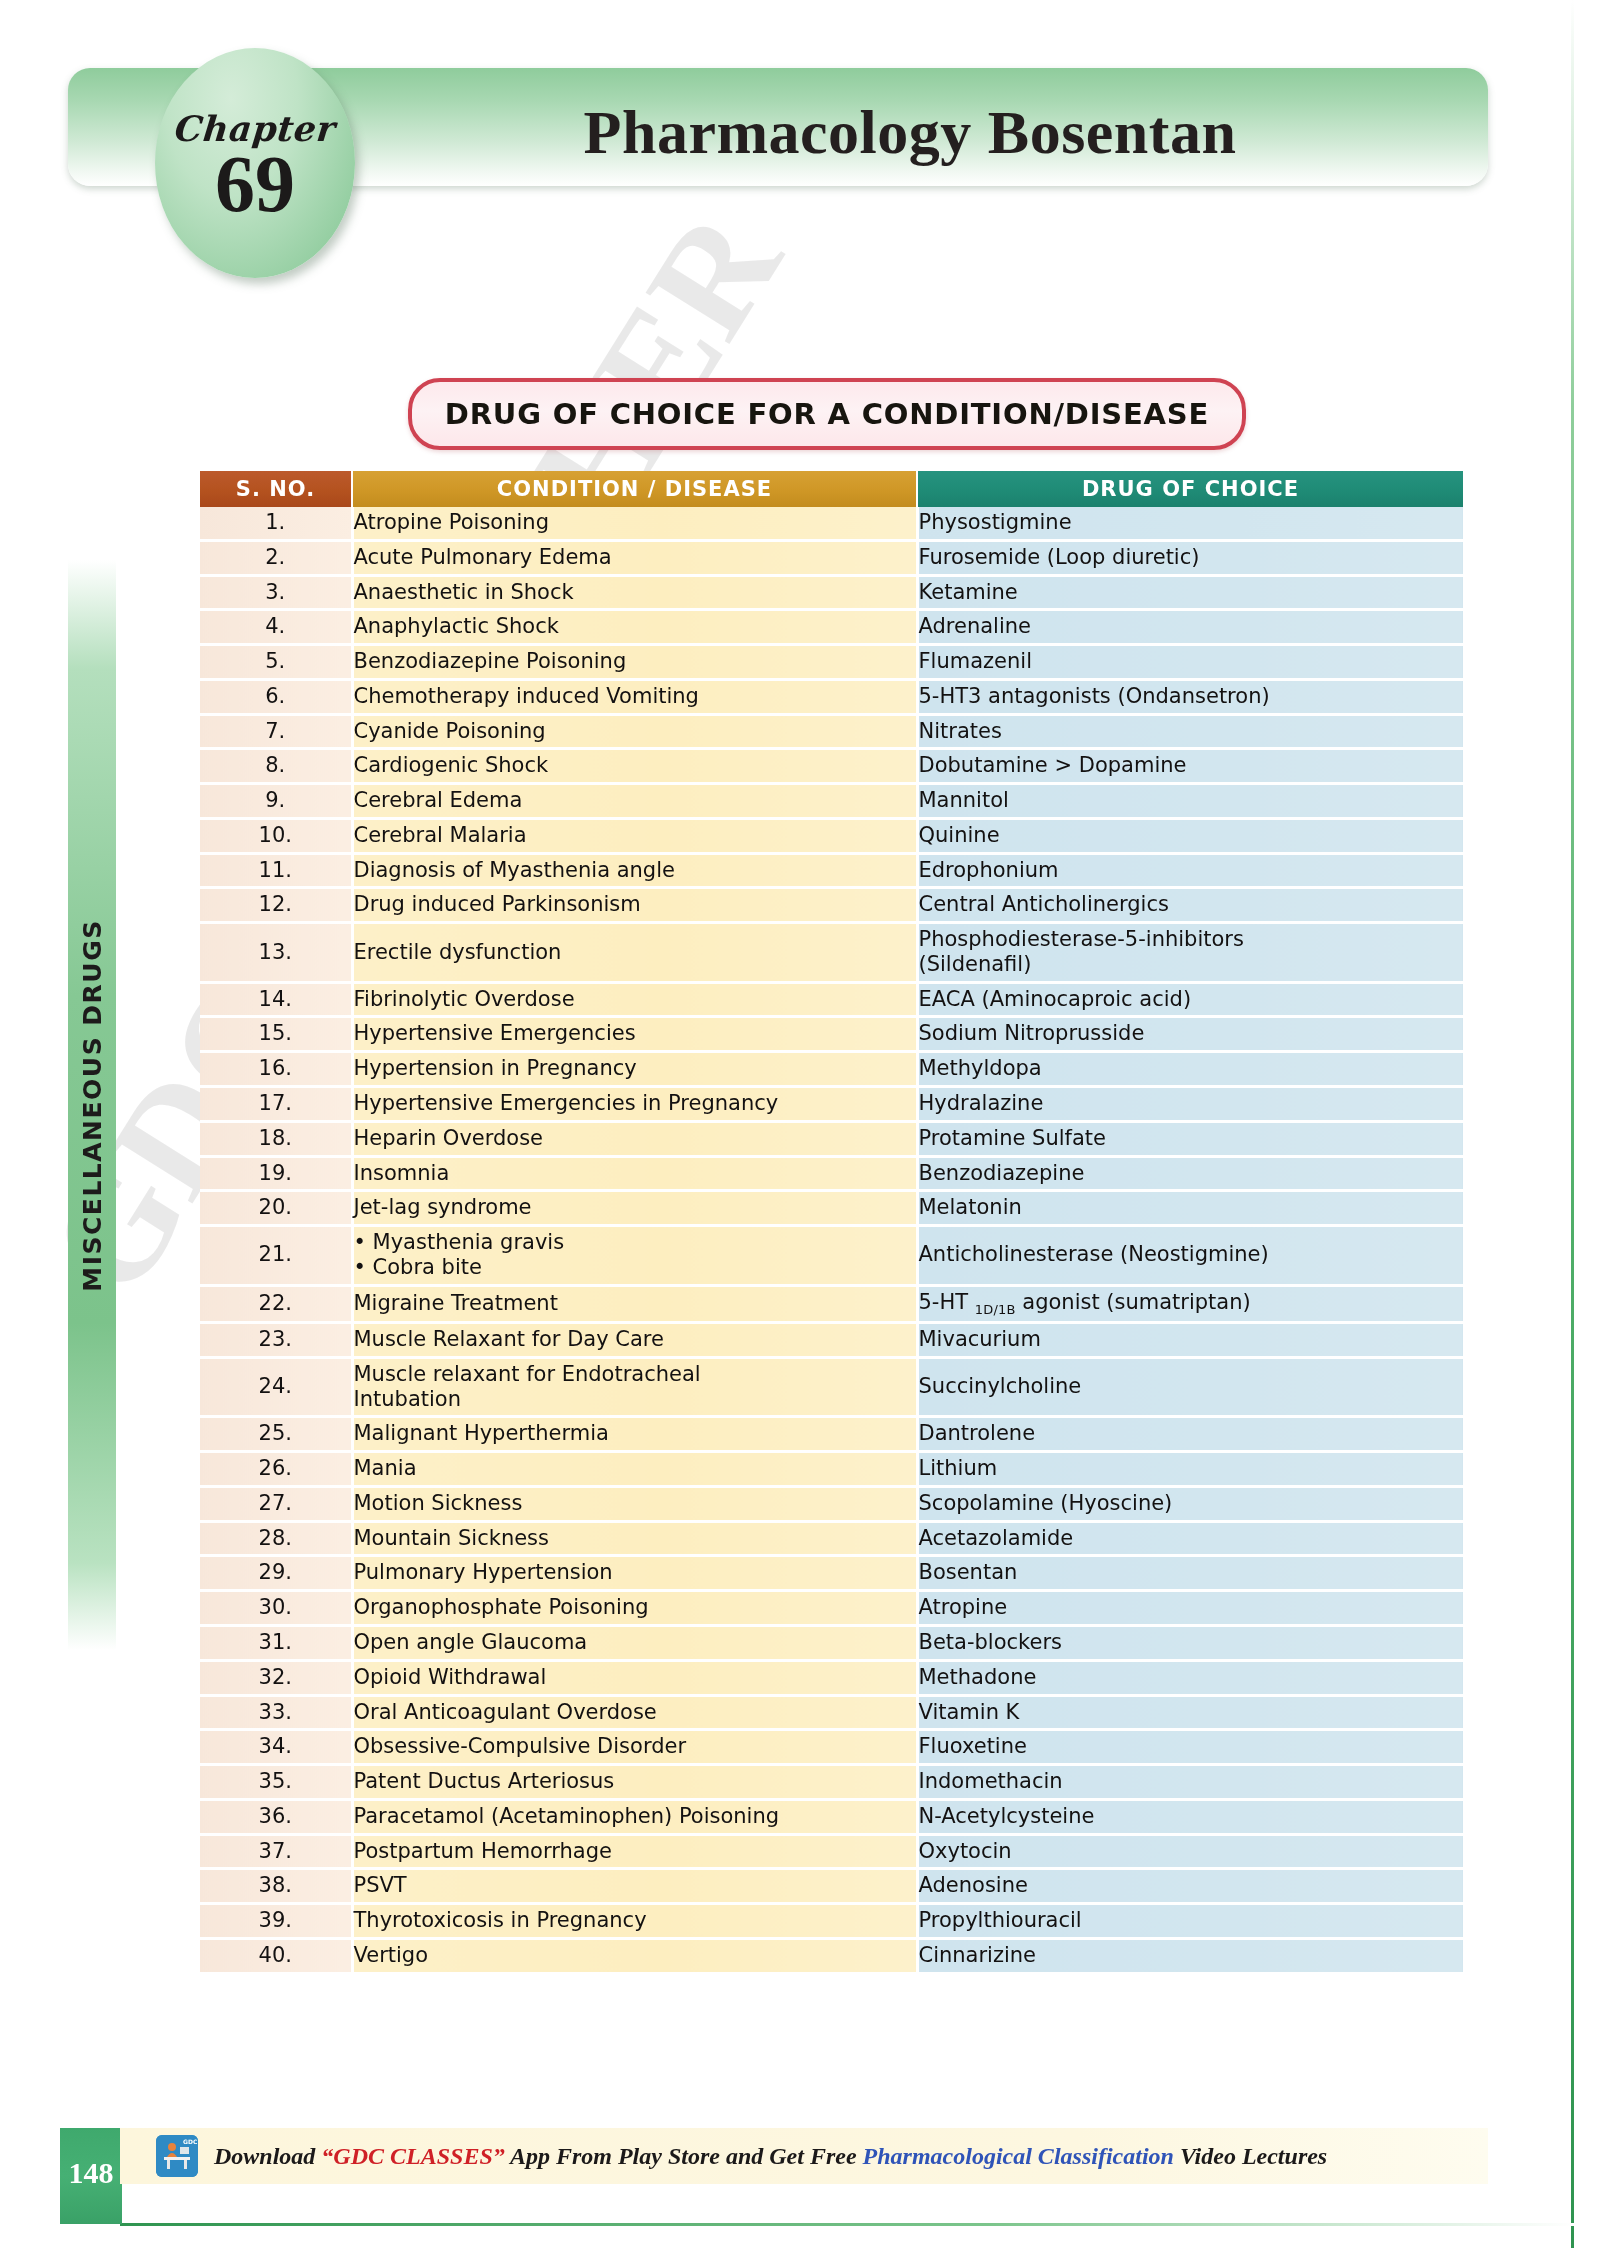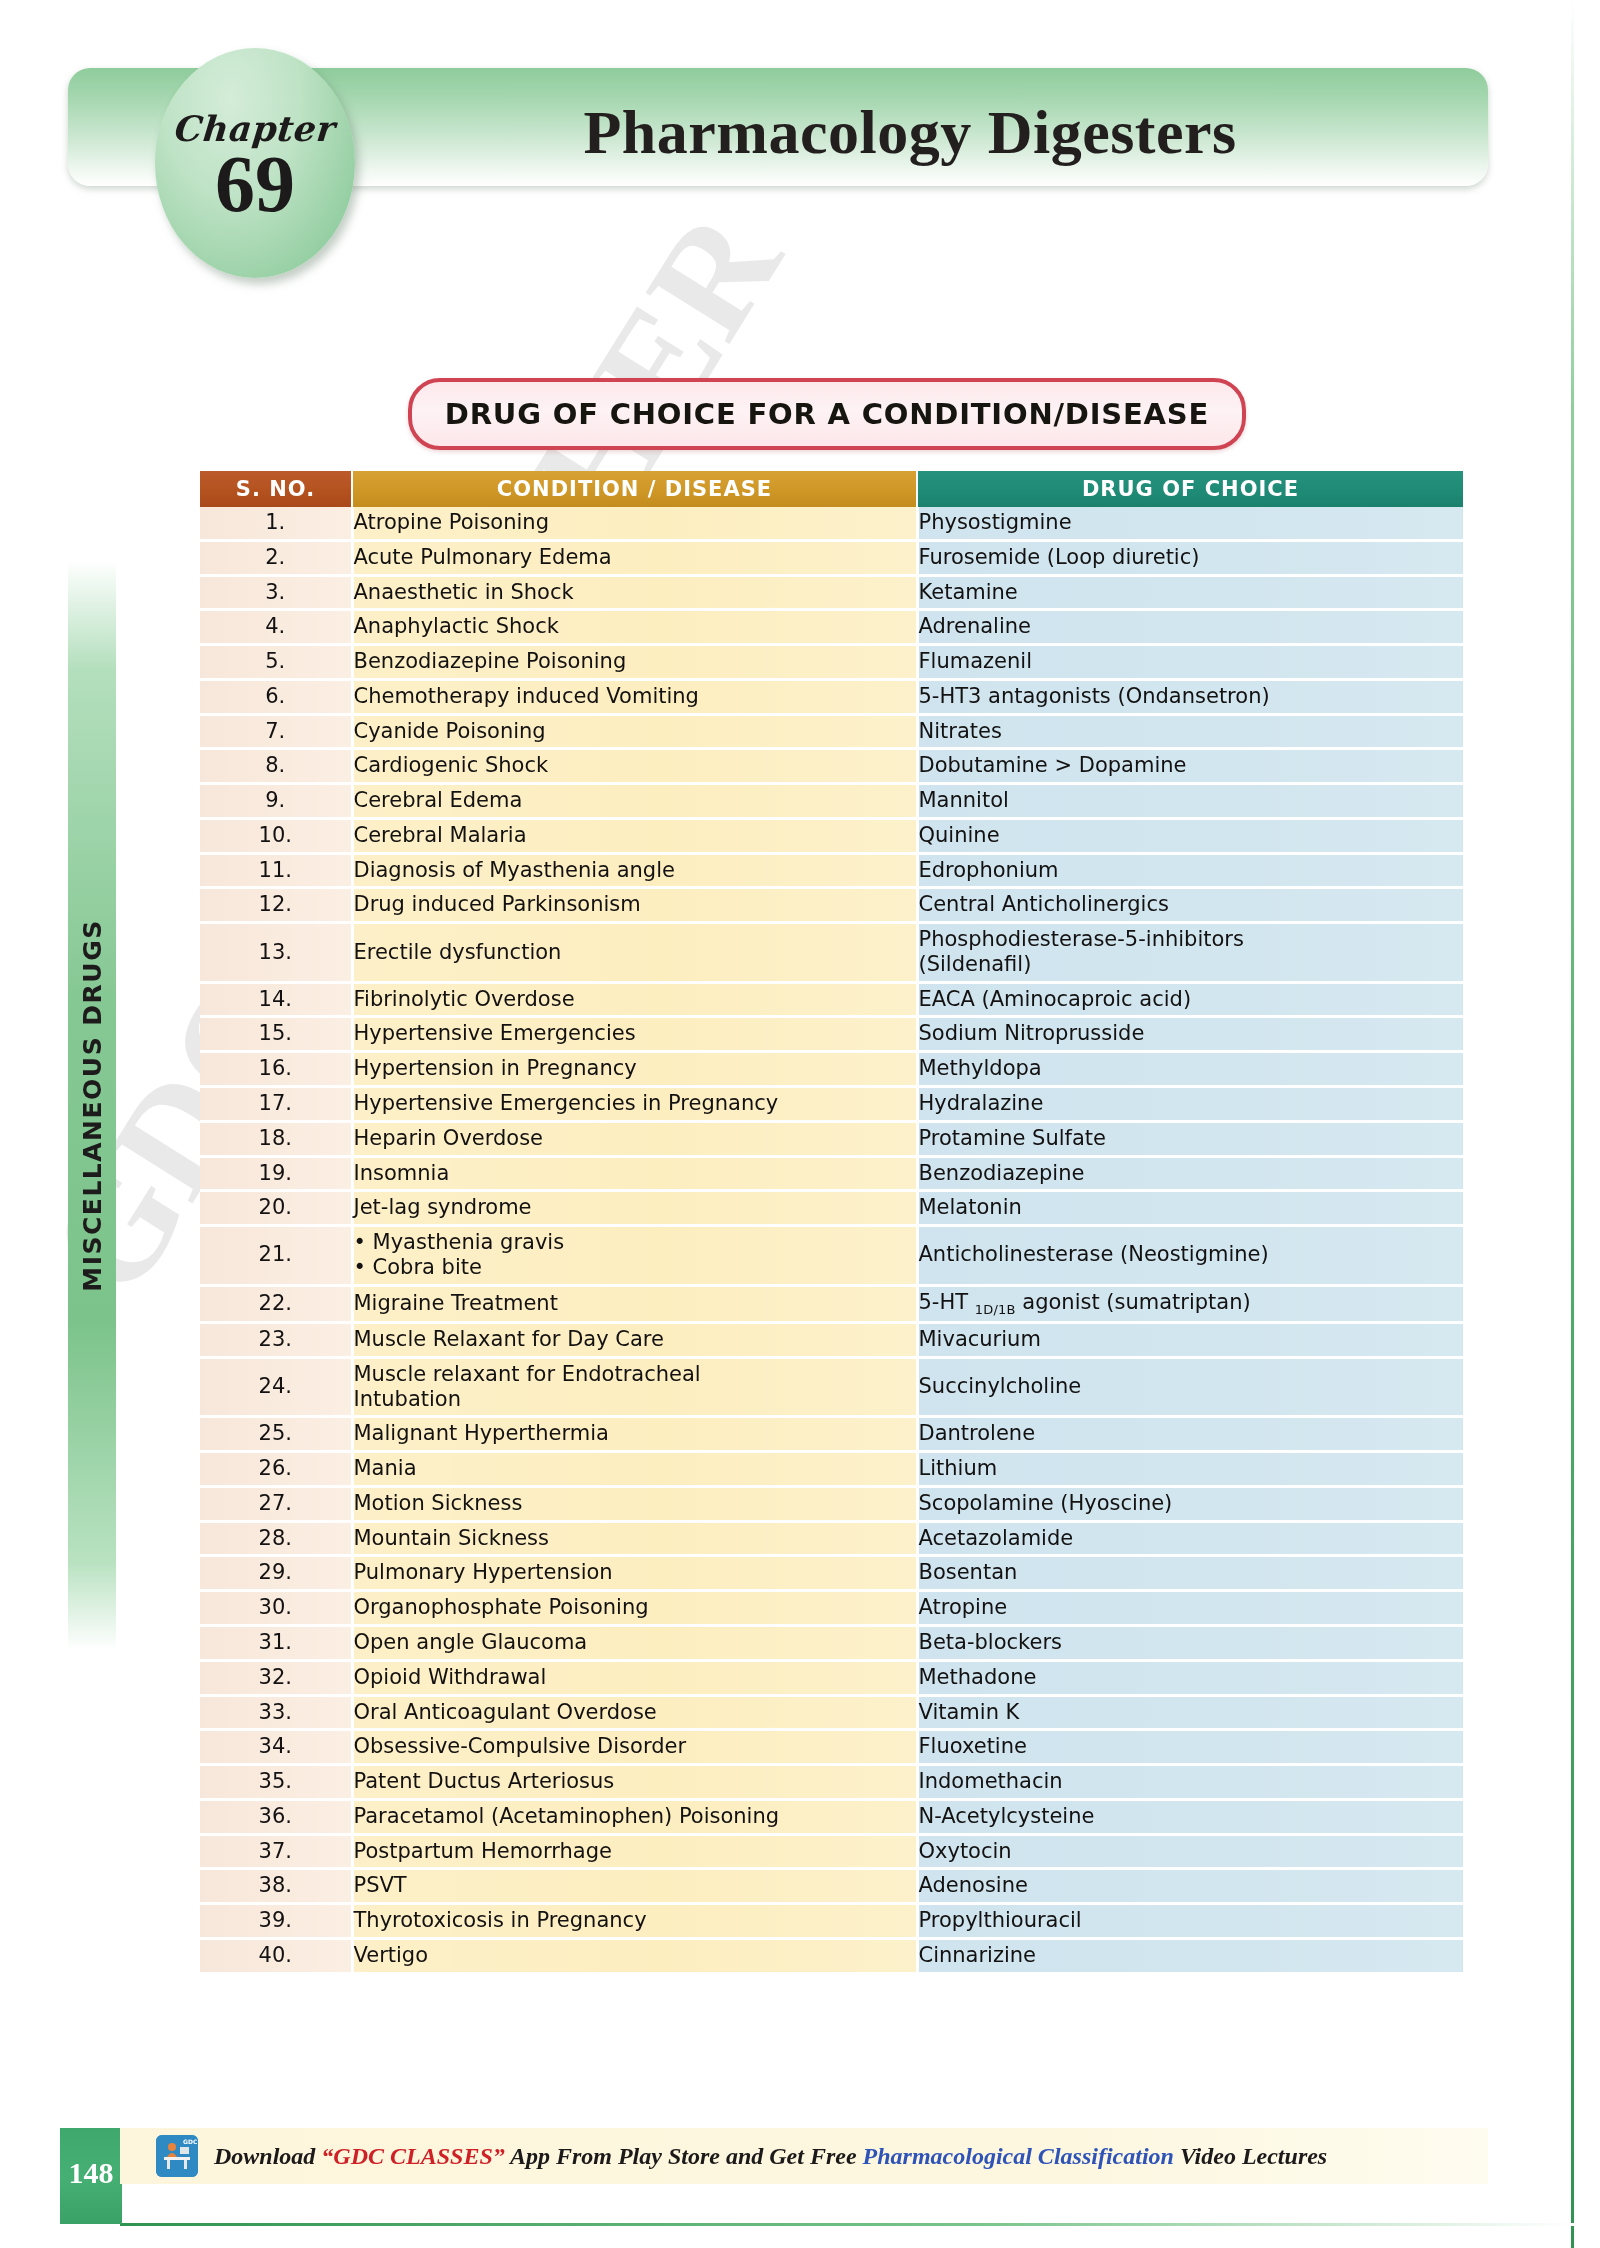--- a/index.html
+++ b/index.html
@@ -294,21 +294,21 @@
     <polygon points="330,60 520,150 360,260" fill="#cdd6de"></polygon>
     <polygon points="80,300 260,360 110,470" fill="#c6cfd8"></polygon>
     <polygon points="300,420 500,500 340,600" fill="#bcc7d2"></polygon>
     <polygon points="40,640 240,710 90,820" fill="#c8d1da"></polygon>
     <polygon points="300,780 510,860 350,960" fill="#c2ccd6"></polygon>
     <polygon points="70,960 270,1030 120,1140" fill="#cad3db"></polygon>
     <path d="M150 40 L430 430 L150 820" stroke="#c9d2da" stroke-width="26" fill="none"></path>
   </svg>
 
   <div id="header-banner"></div>
-  <div id="header-title">Pharmacology Digesters</div>
+  <div id="header-title">Pharmacology Bosentan</div>
 
   <div id="chapter-badge">
     <div id="chapter-word">Chapter</div>
     <div id="chapter-number">69</div>
   </div>
 
   <div id="side-tab">
     <span id="side-tab-label">MISCELLANEOUS DRUGS</span>
   </div>
 

